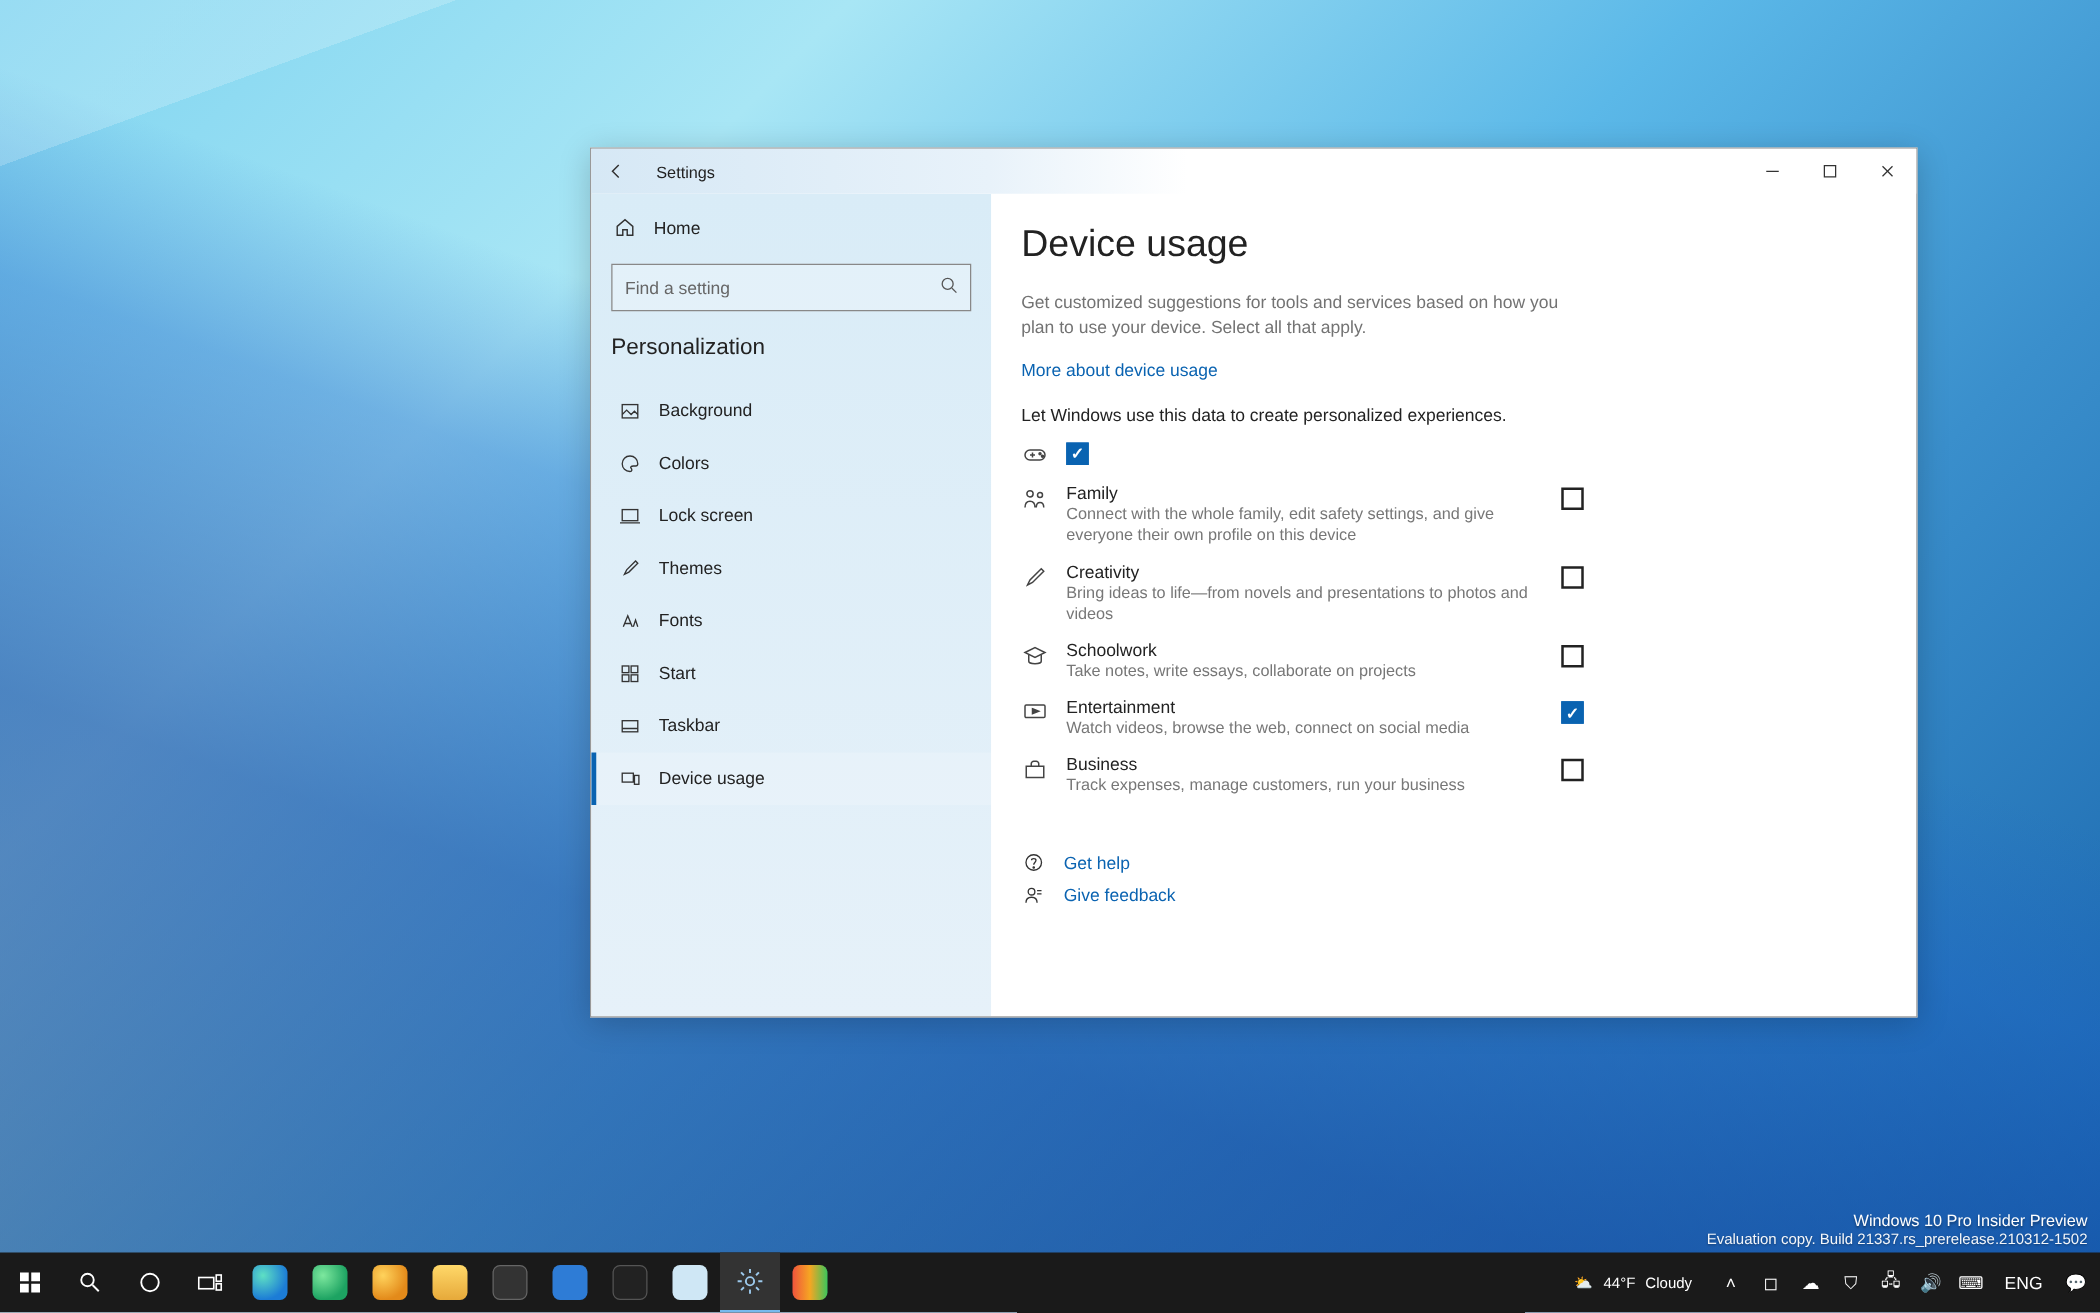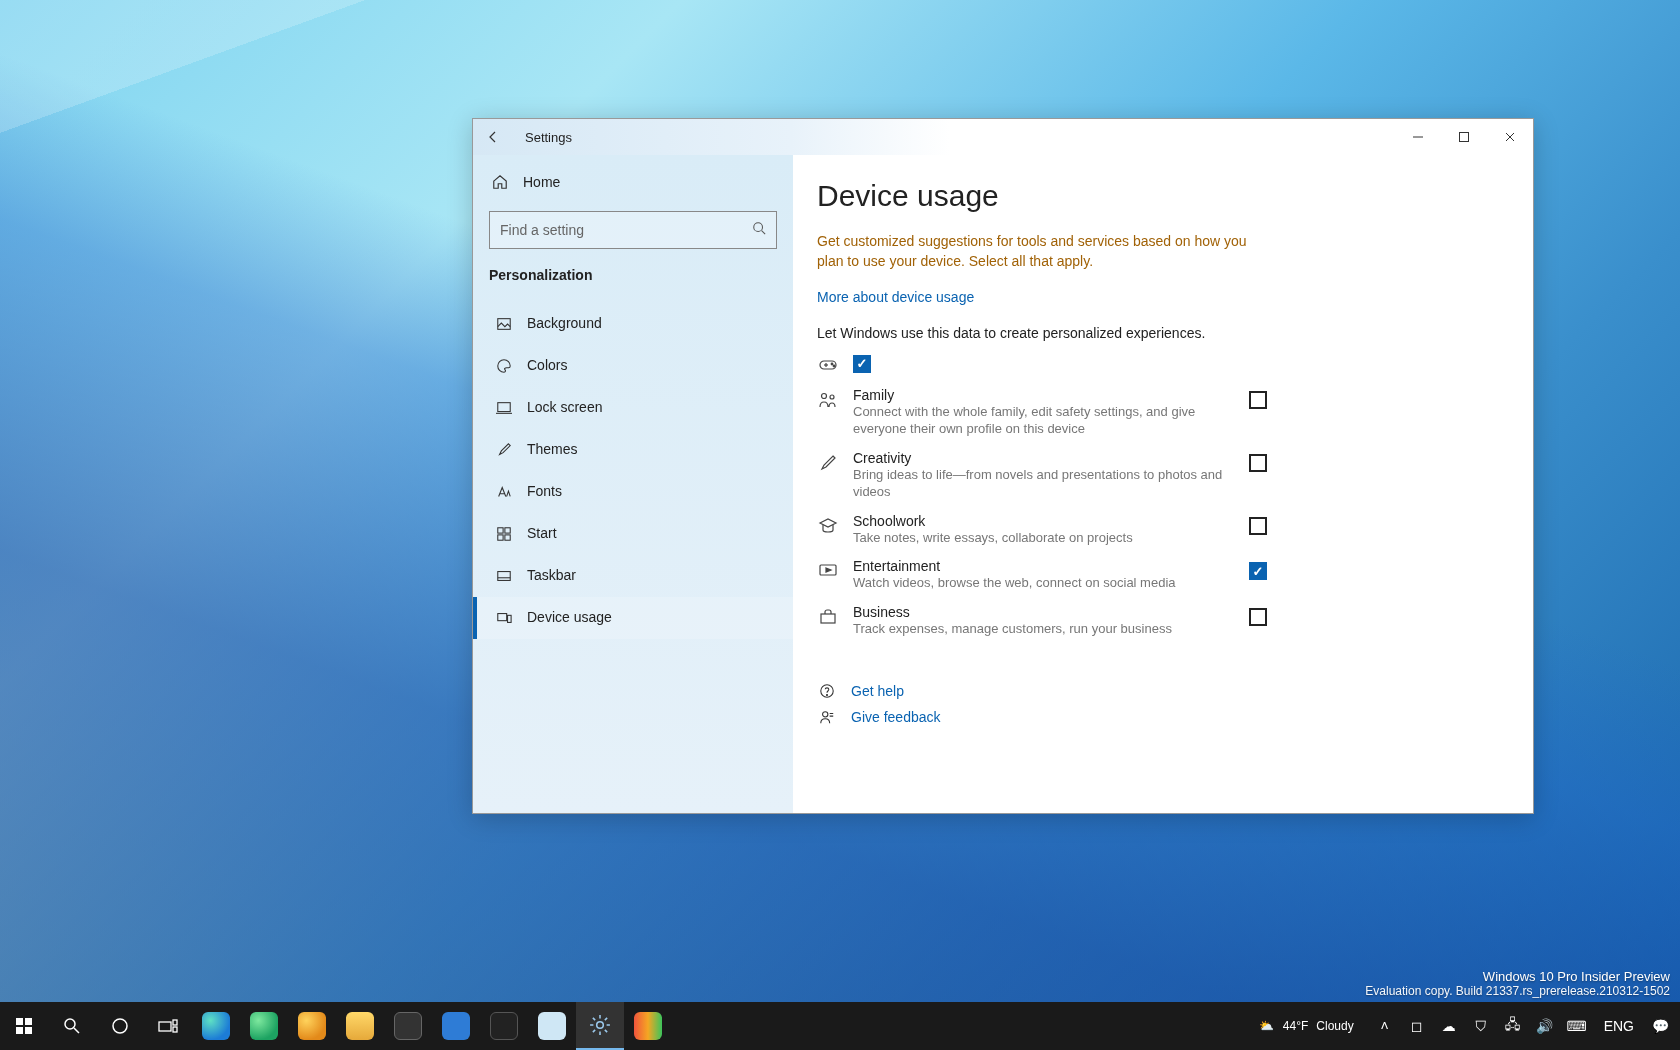--- a/index.html
+++ b/index.html
@@ -36,34 +36,34 @@
   width: 320px; background: linear-gradient(180deg, #d9ecf7 0%, #e6f1f9 100%);
   padding: 8px 0 1px 0; display:flex; flex-direction:column;
 }
 .home-row { display:flex; align-items:center; gap:14px; padding: 10px 18px; font-size:14px; color:#222; cursor:pointer;}
 .search-box {
   margin: 10px 16px 12px 16px; height:38px; border:1px solid #888;
   background: rgba(255,255,255,0.25); display:flex; align-items:center; padding:0 10px;
 }
 .search-box input { flex:1; border:none; outline:none; background:transparent; font-size:14px; color:#555; }
 .search-box input::placeholder { color:#666; }
-.section-label { padding: 6px 16px 10px 16px; font-size:14px; font-weight:700; color:#222; }
+.section-label { padding: 6px 16px 10px 16px; font-size:18px; font-weight:400; color:#222; }
 .nav-list { display:flex; flex-direction:column; margin-top:10px;}
 .nav-item {
   display:flex; align-items:flex-start; gap:14px; padding: 12px 18px; font-size:14px; color:#222;
   cursor:pointer; border-left: 4px solid transparent;
 }
 .nav-item.active { border-left-color:#0a63b1; background: rgba(255,255,255,0.18); }
 .nav-icon { width:18px; height:18px; display:flex; align-items:center; justify-content:center; color:#333; }
 
 .main {
   flex:1; background:#fff; padding: 24px 28px 20px 24px; overflow:auto;
 }
 .page-title { font-size:30px; font-weight:400; color:#222; margin-bottom:18px;}
-.page-desc { font-size:14px; color:#a16207; line-height:1.45; max-width:430px; margin-bottom:16px;}
+.page-desc { font-size:14px; color:#737373; line-height:1.45; max-width:430px; margin-bottom:16px;}
 .link { color:#0a63b1; font-size:14px; cursor:pointer; display:inline-block; margin-bottom:20px;}
 .toggle-label { font-size:14px; color:#222; margin-bottom:8px; }
 .toggle-row { display:flex; align-items:center; gap:12px; margin-bottom:18px;}
 .toggle {
   width:44px; height:20px; border-radius:10px; background:#0a63b1; position:relative; cursor:pointer;
 }
 .toggle::after{ content:""; position:absolute; right:2px; top:2px; width:16px; height:16px; border-radius:50%; background:#fff;}
 .toggle-text { font-size:14px; }
 
 .options { display:flex; flex-direction:column; gap:8px; max-width:450px; }

